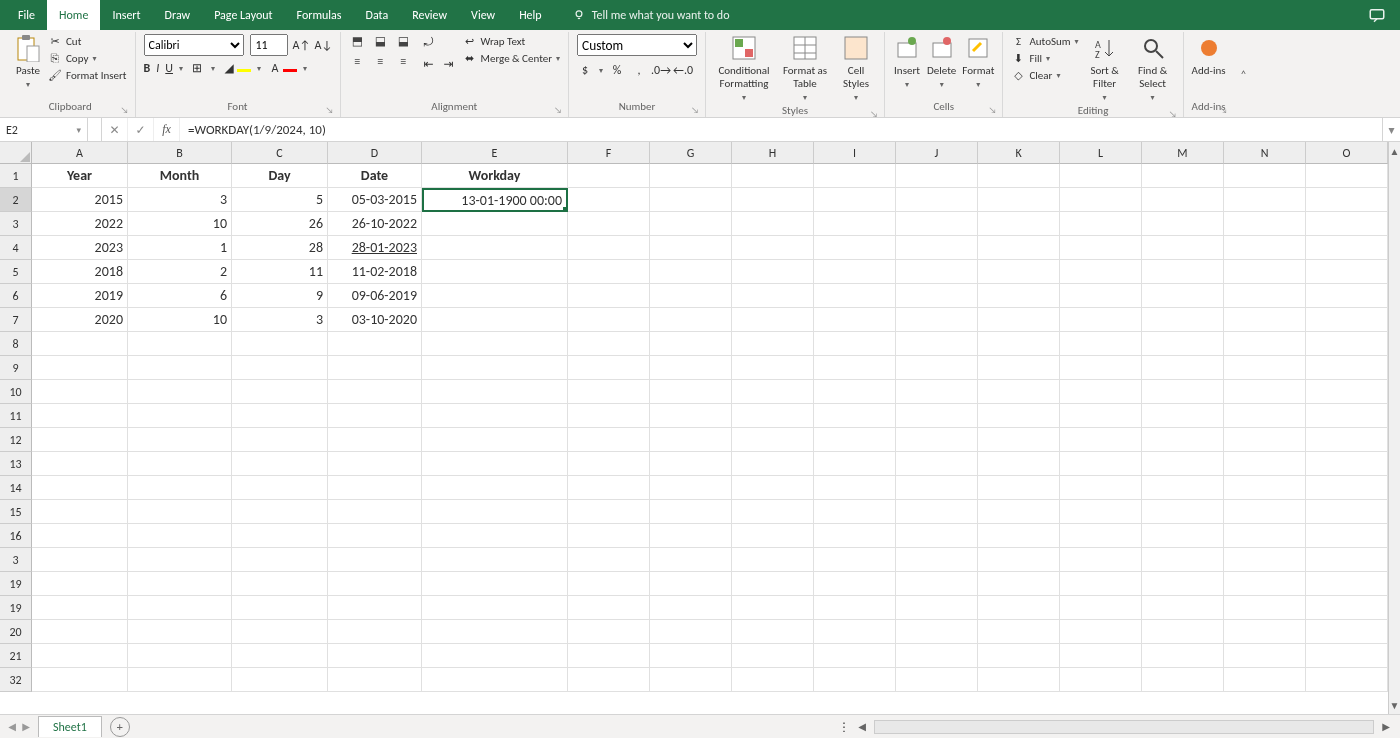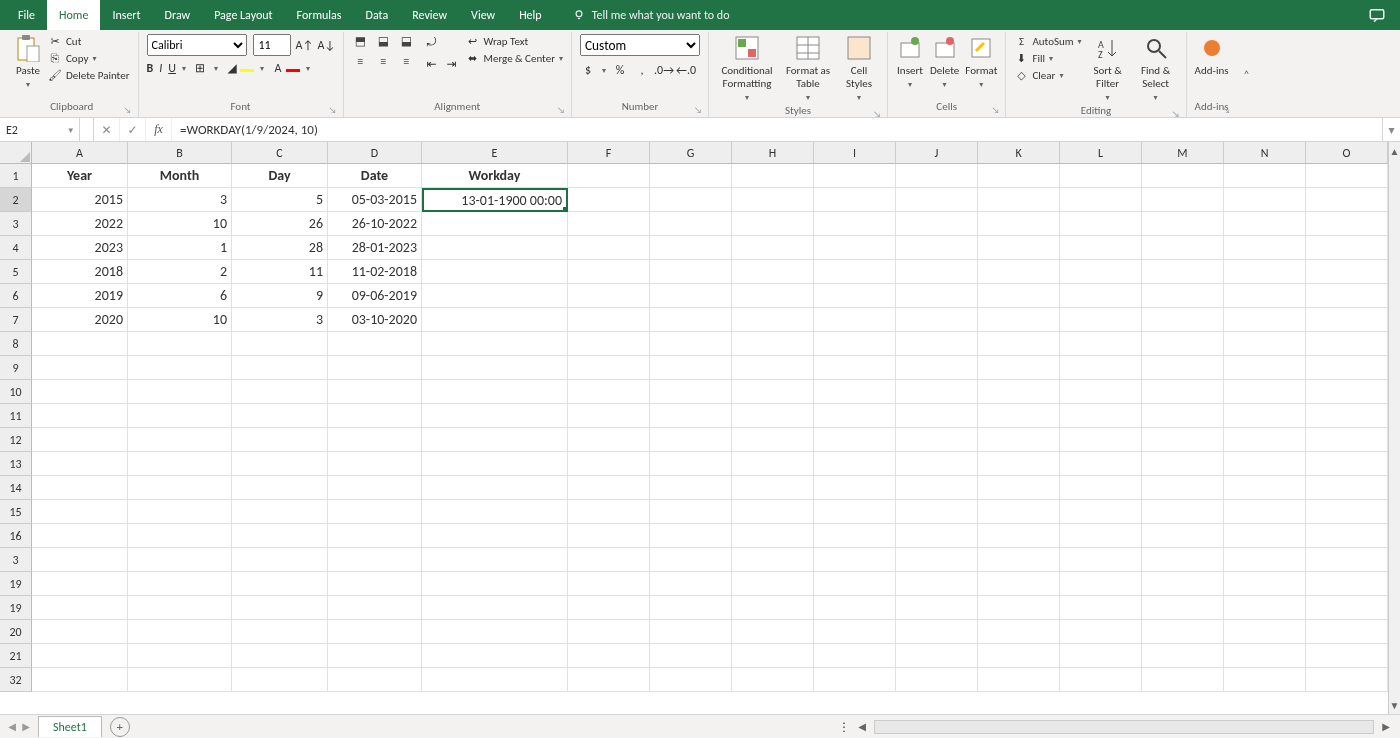--- a/index.html
+++ b/index.html
@@ -34,21 +34,21 @@
 .style-u { text-decoration: underline; }
 .small-ico { width: 16px; height: 16px; display: inline-flex; align-items: center; justify-content: center; }
 .color-strip { display: inline-block; width: 14px; height: 3px; }
 .number-select { width: 120px; height: 22px; }
 .align-grid { display: grid; grid-template-columns: repeat(3, 20px); gap: 3px; }
 .align-grid span { width: 18px; height: 14px; display: flex; align-items: center; justify-content: center; color: #444; }
 .collapse-caret { width: 20px; display: flex; align-items: center; justify-content: center; color: #666; cursor: pointer; }
 
 
 .namebox-row { height: 24px; display: flex; align-items: stretch; border-bottom: 1px solid #d4d4d4; }
-.name-box { width: 80px; border-right: 1px solid #d4d4d4; display: flex; align-items: center; padding: 0 6px; font-size: 12px; }
+.name-box { width: 88px; border-right: 1px solid #d4d4d4; display: flex; align-items: center; padding: 0 6px; font-size: 12px; }
 .name-box .dd { margin-left: auto; color: #888; font-size: 9px; }
 .fb-divider { width: 14px; border-right: 1px solid #d4d4d4; }
 .fb-btn { width: 26px; display: flex; align-items: center; justify-content: center; color: #888; border-right: 1px solid #eee; cursor: pointer; }
 .fb-btn.fx { font-style: italic; font-family: "Times New Roman", serif; color: #555; }
 .formula-input { flex: 1; padding: 0 8px; display: flex; align-items: center; font-size: 13px; }
 .fb-expand { width: 18px; display: flex; align-items: center; justify-content: center; color: #888; border-left: 1px solid #d4d4d4; }
 
 
 .sheet-area { flex: 1; display: flex; overflow: hidden; position: relative; }
 .corner { width: 32px; height: 22px; background: #eee; border-right: 1px solid #bbb; border-bottom: 1px solid #bbb; display: flex; align-items: flex-end; justify-content: flex-end; padding: 1px; }
@@ -132,21 +132,21 @@
             <span class="ico">✂</span>
             <span>Cut</span>
           </div>
         <div class="btn-small">
             <span class="ico">⎘</span>
             <span>Copy</span>
             <span class="caret">▾</span>
           </div>
         <div class="btn-small">
             <span class="ico">🖌</span>
-            <span>Delete Painter</span>
+            <span>Format Insert</span>
           </div>
       </div>
     </div>
     <div class="group-label">Clipboard</div>
   </div>
 
   <div class="group">
     <div class="group-body" style="flex-direction:column;gap:4px;">
       <div class="style-row">
         <select class="font-name"><option>Calibri</option></select>
@@ -472,21 +472,21 @@
               <div class="cell" style="width: 82px;"></div>
               <div class="cell" style="width: 82px;"></div>
               <div class="cell" style="width: 82px;"></div>
               <div class="cell" style="width: 82px;"></div>
               <div class="cell" style="width: 82px;"></div>
             </div>
             <div class="grid-row">
               <div class="cell num" style="width: 96px;">2023</div>
               <div class="cell num" style="width: 104px;">1</div>
               <div class="cell num" style="width: 96px;">28</div>
-              <div class="cell num" style="width: 94px;">28-01-2023</div>
+              <div class="cell num" style="width: 94px; text-decoration: underline;">28-01-2023</div>
               <div class="cell num" style="width: 146px;"></div>
               <div class="cell" style="width: 82px;"></div>
               <div class="cell" style="width: 82px;"></div>
               <div class="cell" style="width: 82px;"></div>
               <div class="cell" style="width: 82px;"></div>
               <div class="cell" style="width: 82px;"></div>
               <div class="cell" style="width: 82px;"></div>
               <div class="cell" style="width: 82px;"></div>
               <div class="cell" style="width: 82px;"></div>
               <div class="cell" style="width: 82px;"></div>

